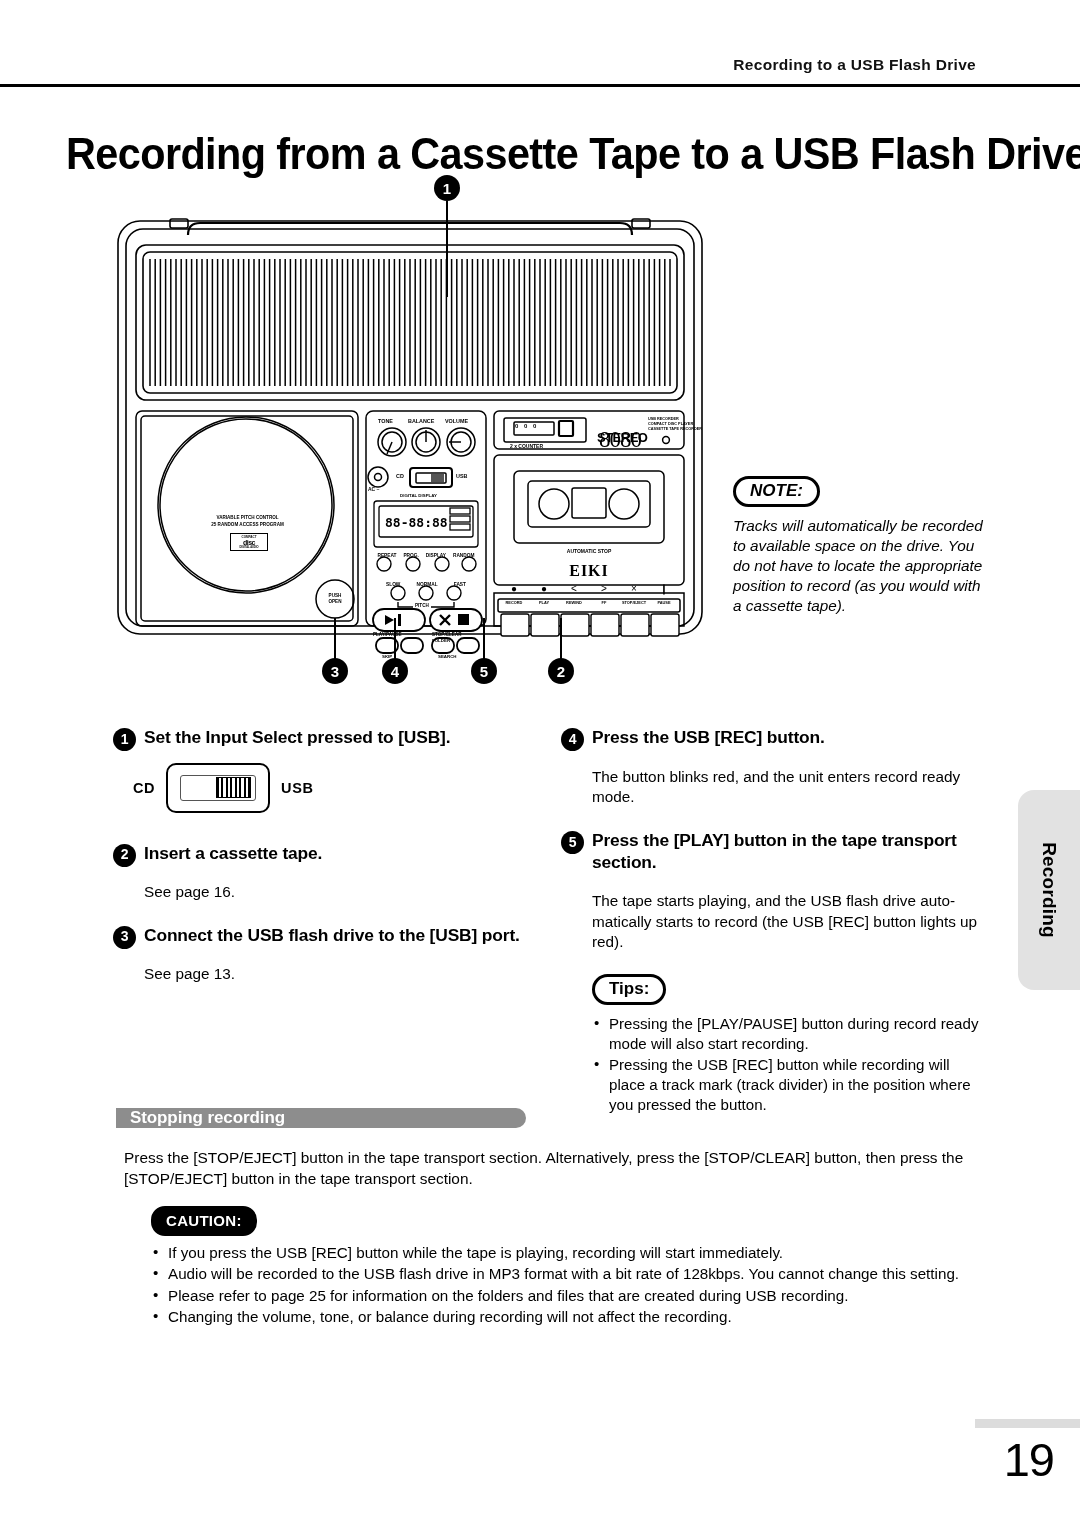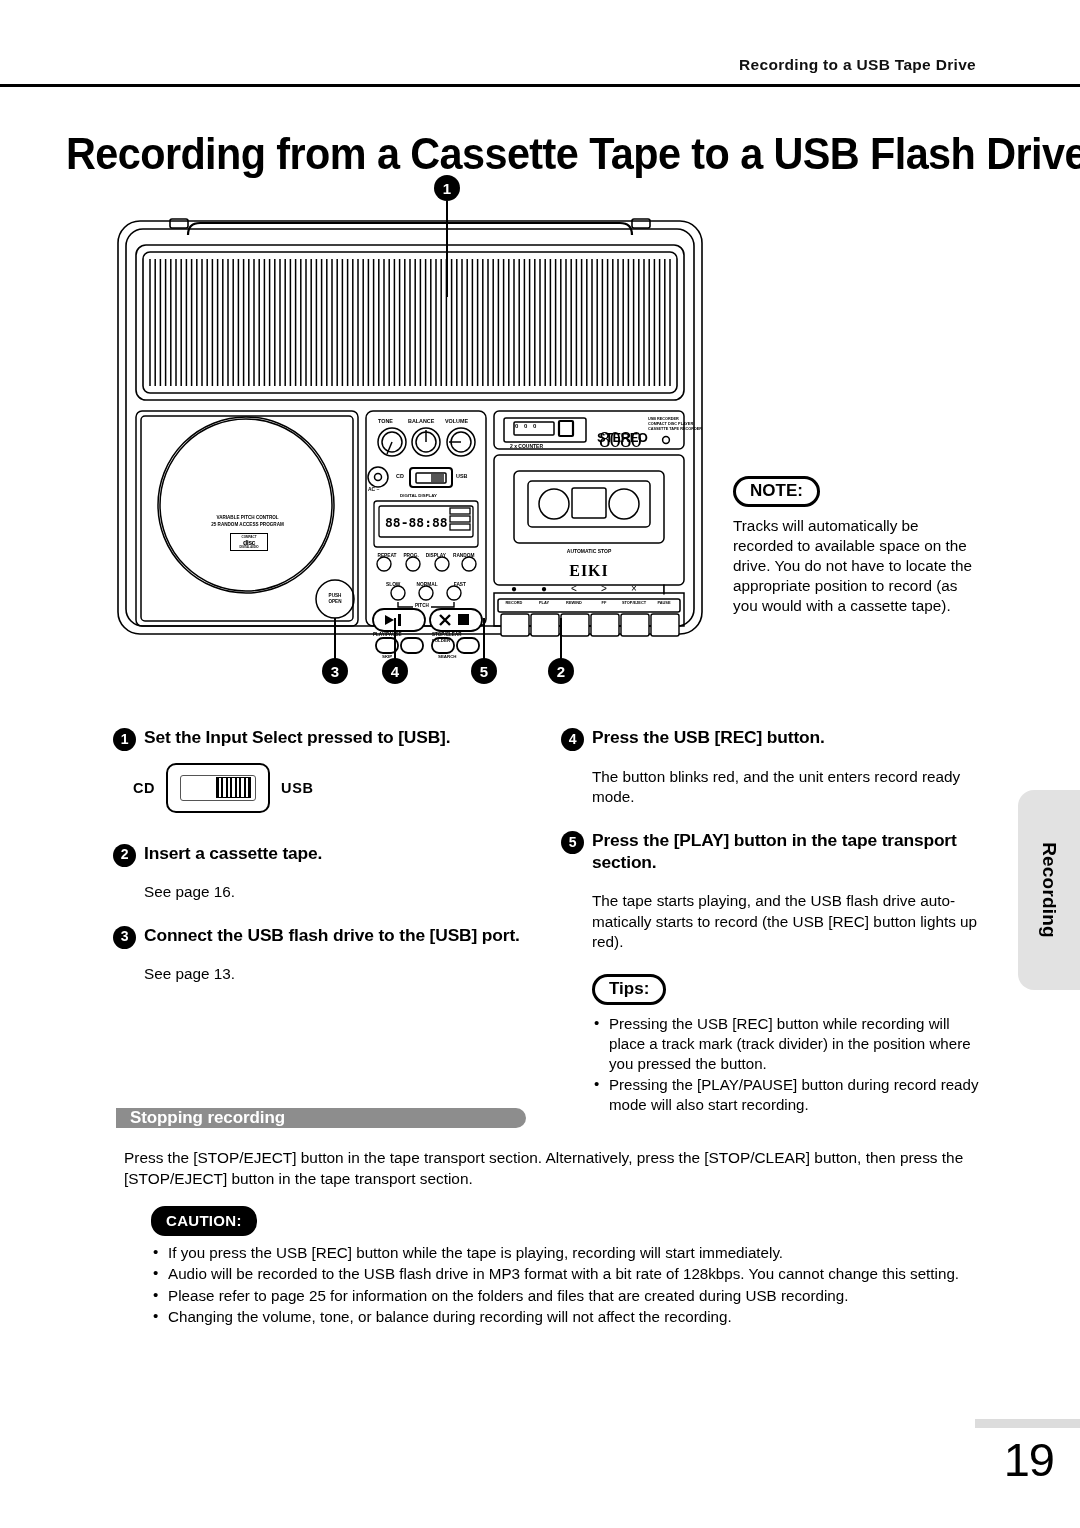--- a/index.html
+++ b/index.html
@@ -35,21 +35,21 @@
   .device-wrap { position:absolute; left:110px; top:175px; width:600px; height:520px; }
   .callout {
     position:absolute; width:26px; height:26px; border-radius:50%;
     background:#000; color:#fff; font-size:15px; font-weight:bold;
     display:flex; align-items:center; justify-content:center;
     font-family:"Liberation Sans", sans-serif;
   }
   .callout-line { position:absolute; width:1.6px; background:#000; }
 
   
-  .note-block { position:absolute; left:733px; top:476px; width:250px; }
+  .note-block { position:absolute; left:733px; top:476px; width:250px;font-style:italic; }
   .pill {
     display:inline-block; border:3px solid #000; border-radius:18px;
     padding:2px 14px 3px; font-size:17px; font-weight:bold; line-height:1.15;
     background:#fff;
   }
   .pill.solid { background:#000; color:#fff; border-color:#000; border-radius:14px;
                 padding:3px 12px 4px; font-size:15px; letter-spacing:.02em;}
   .note-text { margin-top:9px; font-size:15.3px; line-height:1.31; }
 
   
@@ -125,21 +125,21 @@
   .folio {
     position:absolute; right:26px; top:1432px;
     font-size:47px; letter-spacing:-1px;
   }
 </style>
 </head>
 <body>
 
 <div class="page">
 
-  <div class="running-head">Recording to a USB Tape Drive</div>
+  <div class="running-head">Recording to a USB Flash Drive</div>
   <div class="head-rule"></div>
   <h1 class="page-title">Recording from a Cassette Tape to a USB Flash Drive</h1>
 
   <div class="device-wrap">
     <svg width="600" height="520" viewBox="0 0 600 520">
       <g fill="none" stroke="#000" stroke-width="1.6">
 
         <rect x="8" y="46" width="584" height="413" rx="22"></rect>
         <rect x="16" y="54" width="568" height="397" rx="17"></rect>
 
@@ -491,22 +491,22 @@
       <div class="step-head">
         <span class="step-num">5</span>
         <span>Press the [PLAY] button in the tape transport section.</span>
       </div>
       <div class="step-body">The tape starts playing, and the USB flash drive auto-matically starts to record (the USB [REC] button lights up red).</div>
     </div>
 
     <div class="tips-block">
       <div class="pill">Tips:</div>
       <ul class="bullets">
+        <li>Pressing the [PLAY/PAUSE] button during record ready mode will also start recording.</li>
         <li>Pressing the USB [REC] button while recording will place a track mark (track divider) in the position where you pressed the button.</li>
-        <li>Pressing the [PLAY/PAUSE] button during record ready mode will also start recording.</li>
       </ul>
     </div>
   </div>
 
   <div class="side-tab">
     <span>Recording</span>
   </div>
 
   <div class="sec-banner">
     <span>Stopping recording</span>

